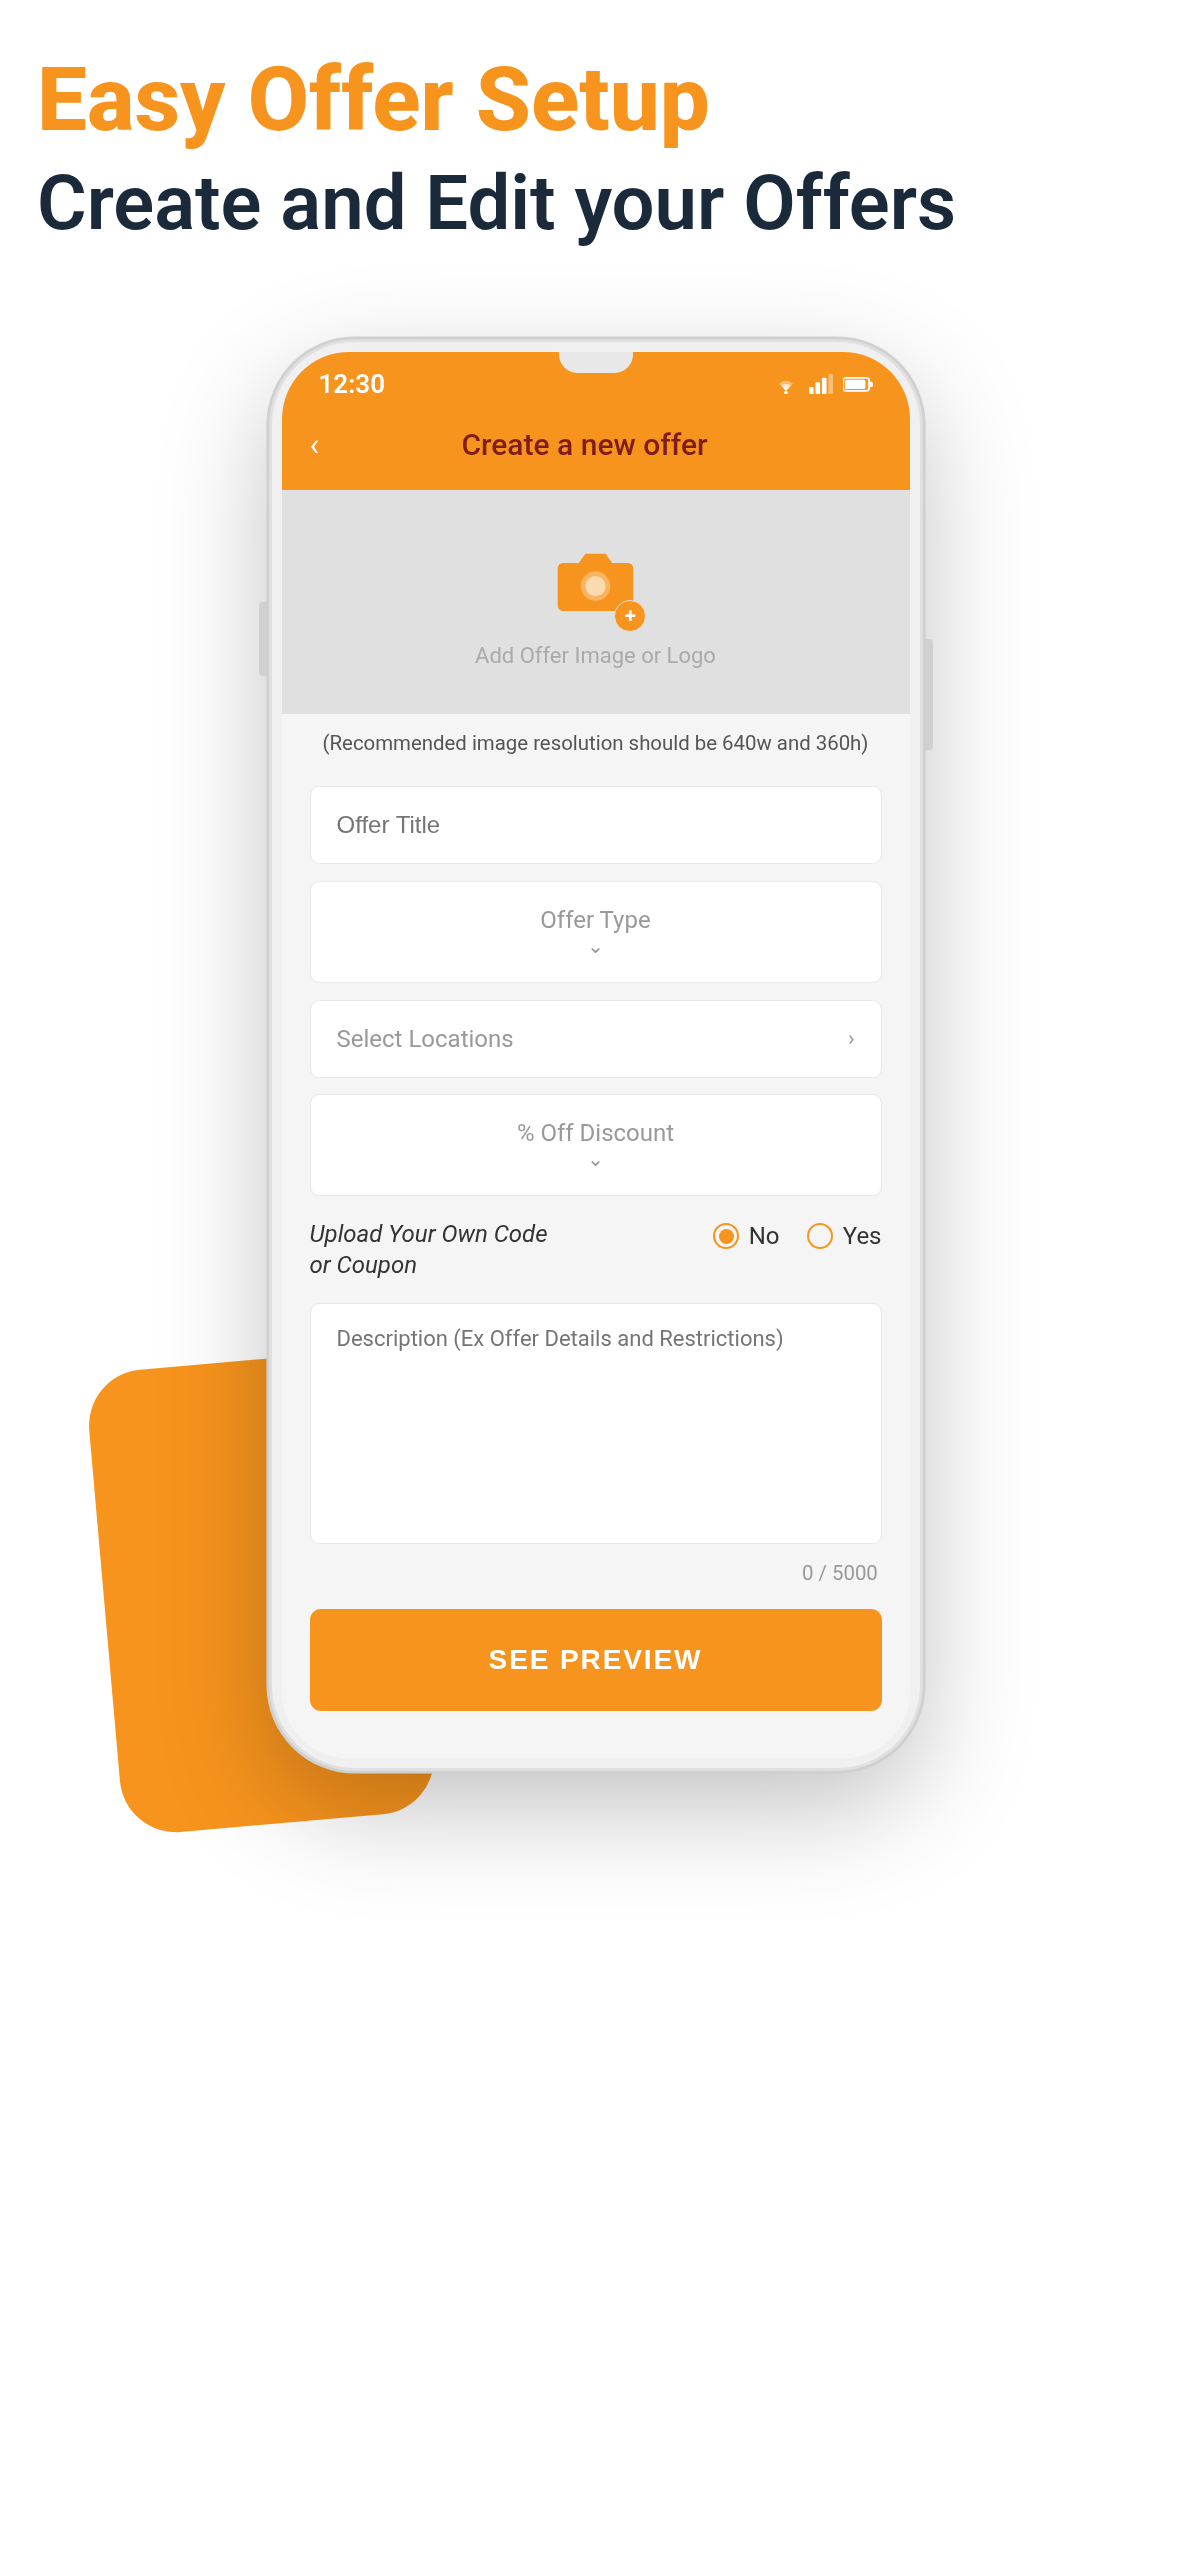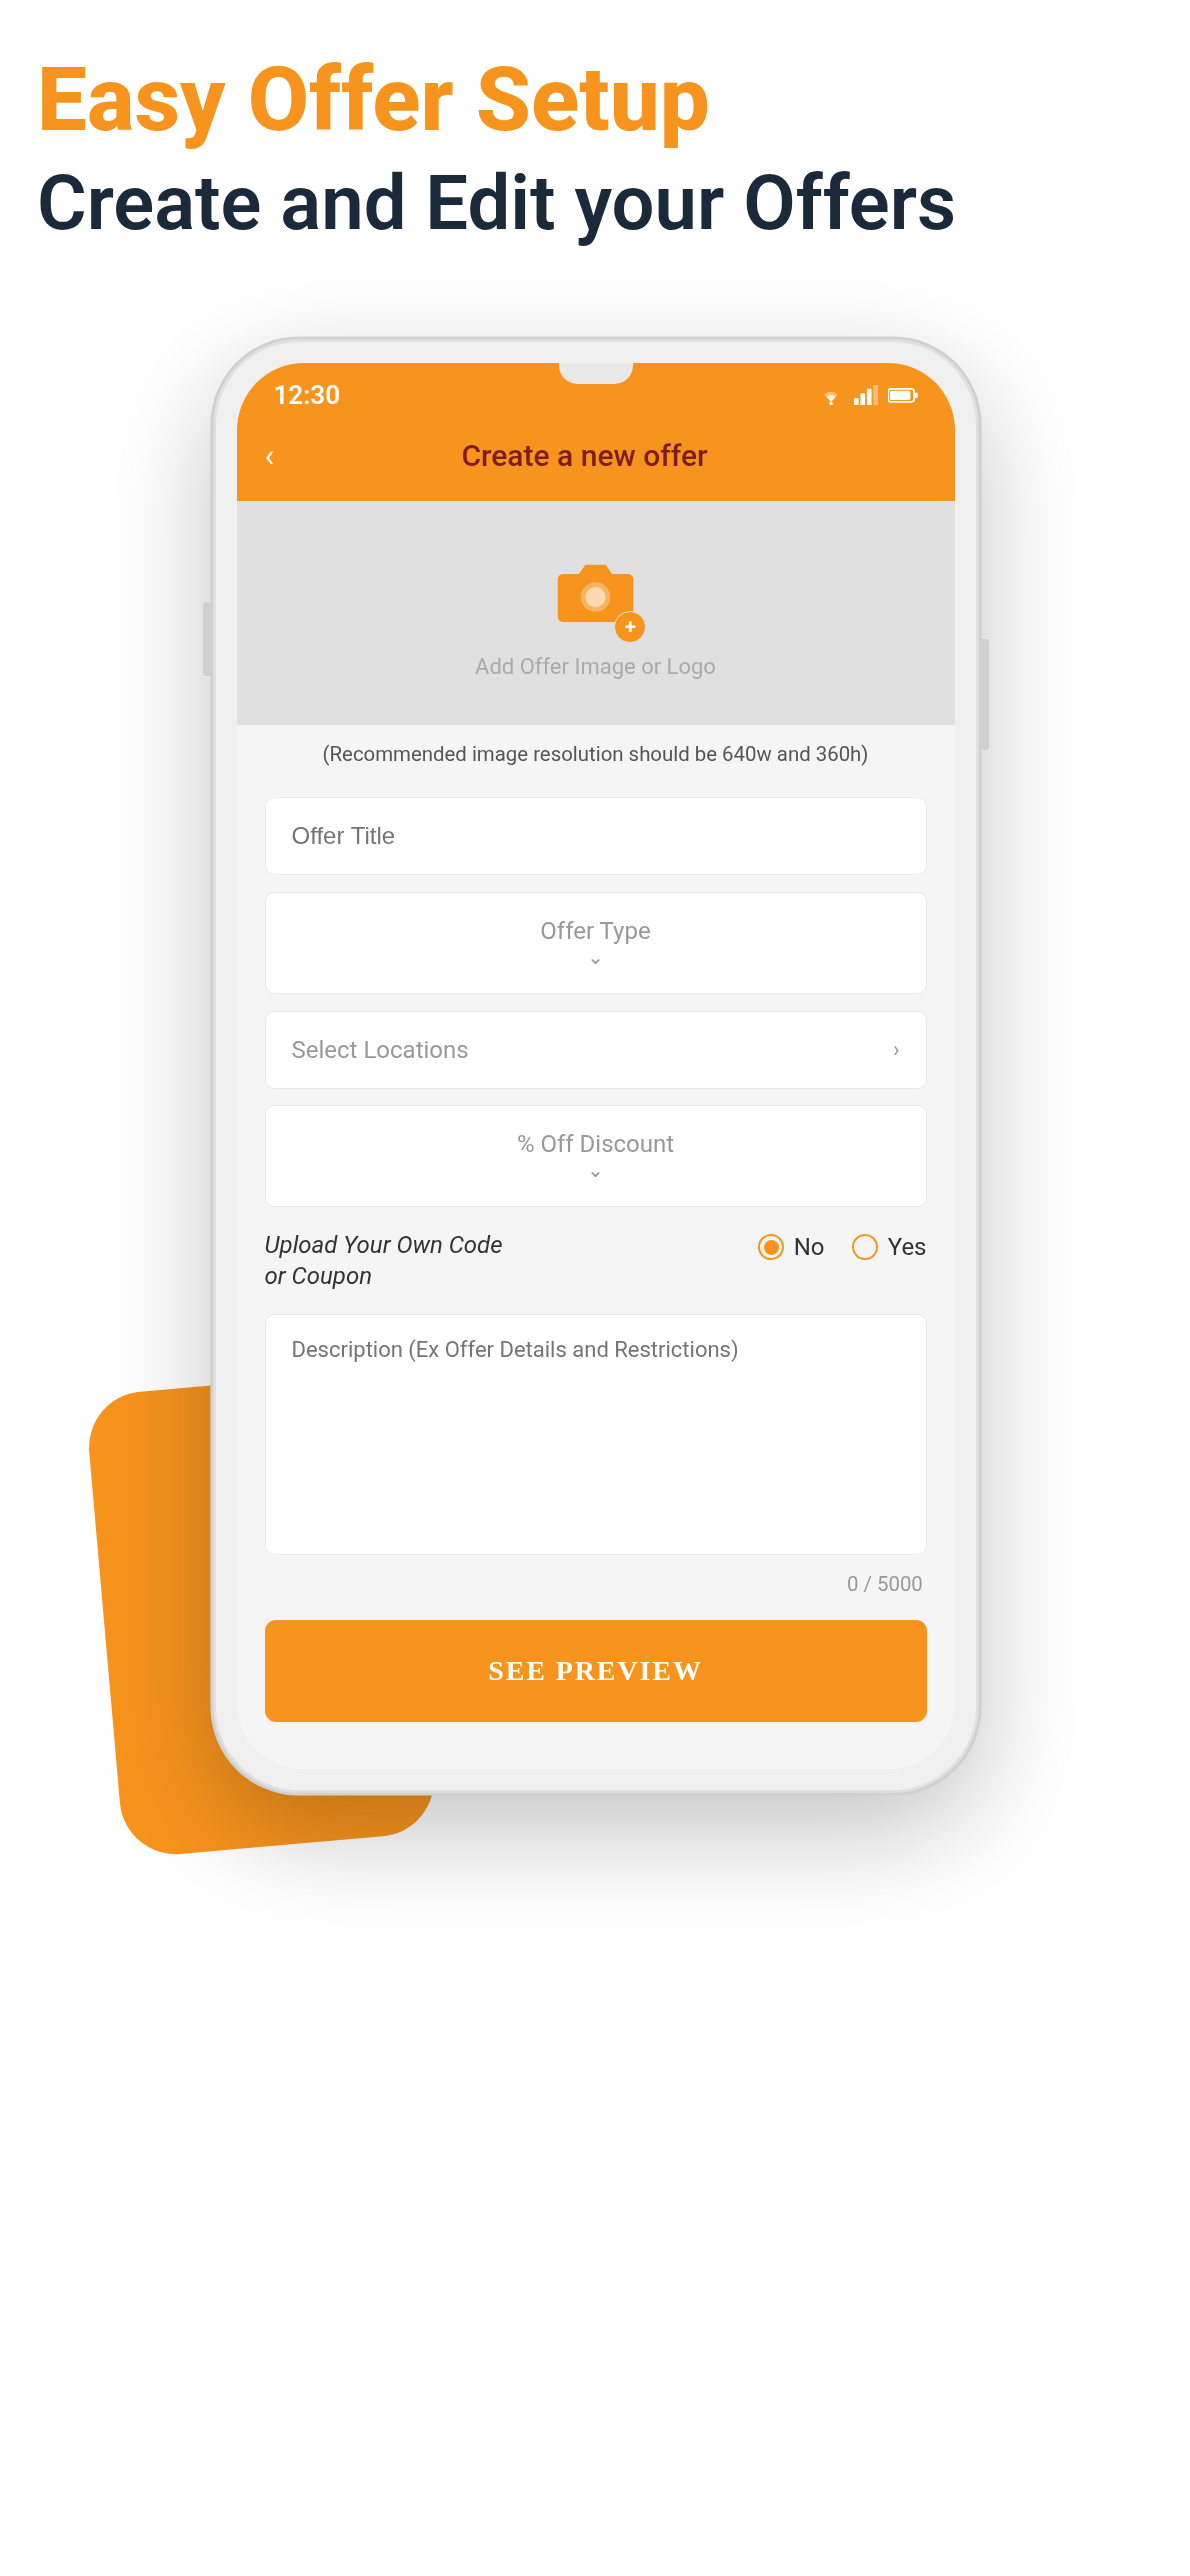--- a/index.html
+++ b/index.html
@@ -52,25 +52,25 @@
       background: #F7941D;
       border-radius: 56px;
       z-index: 0;
       transform: rotate(-5deg);
     }
 
     
     .phone-frame {
       position: relative;
       z-index: 2;
-      width: 760px;
+      width: 648px;
       margin: 0 auto;
       background: #f0f0f0;
       border-radius: 83px;
-      padding: 21px;
+      padding: 10px;
       box-shadow:
         0 0 0 2.8px #e0e0e0,
         0 0 0 5.6px #d0d0d0,
         0 37px 111px rgba(0,0,0,0.25);
     }
 
     
     .phone-frame::before {
       content: '';
       position: absolute;
@@ -356,21 +356,20 @@
       font-size: 28px;
       font-weight: 700;
       letter-spacing: 1.9px;
       text-align: center;
       padding: 35px 18.5px;
       border-radius: 11px;
       margin: 9.3px 28px 9.3px;
       cursor: pointer;
       border: none;
       width: calc(100% - 56px);
-      font-family: Liberation Serif, serif;
     }
   </style>
 </head>
 <body>
 
 <div class="page-header">
   <div class="page-title-orange">Easy Offer Setup</div>
   <div class="page-subtitle">Create and Edit your Offers</div>
 </div>
 

